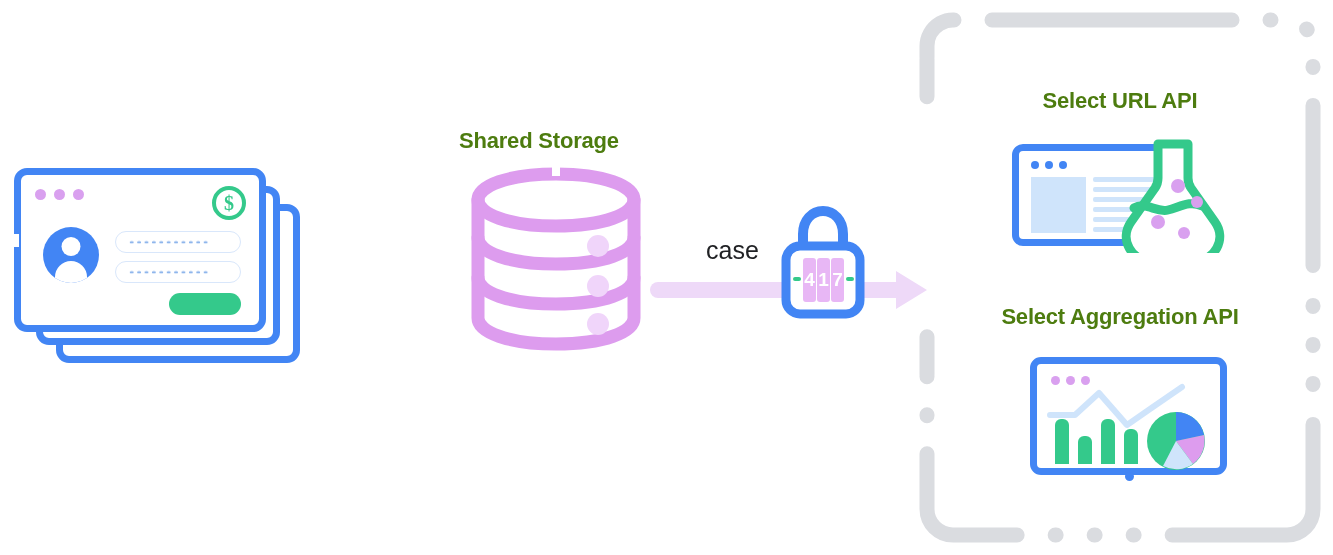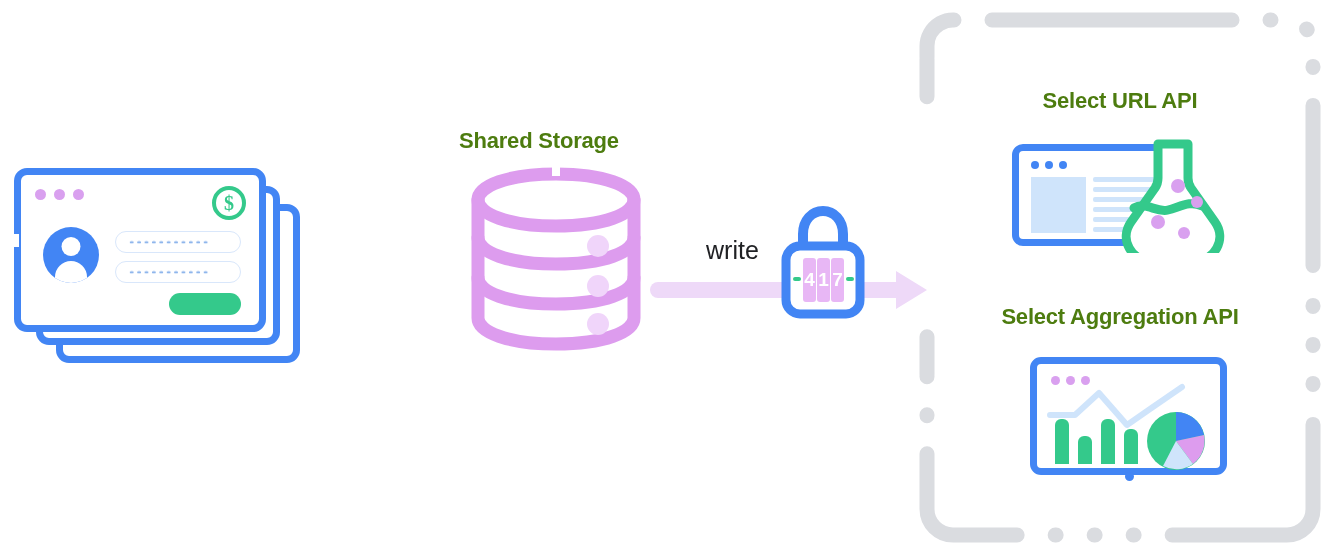--- a/index.html
+++ b/index.html
@@ -153,21 +153,21 @@
 
       <rect x="84" y="0" width="8" height="10" fill="#ffffff"></rect>
 
       <circle cx="130" cy="80" r="11" fill="#f0d5fa"></circle>
       <circle cx="130" cy="120" r="11" fill="#f0d5fa"></circle>
       <circle cx="130" cy="158" r="11" fill="#f0d5fa"></circle>
     </svg>
   </div>
 
   <div class="abs" id="read-group">
-    <div class="abs arrow-label" style="left:56px;top:14px;">write</div>
+    <div class="abs arrow-label" style="left:56px;top:14px;">case</div>
 
     <svg class="abs" style="left:0px;top:48px;" width="285" height="40" viewBox="0 0 285 40">
       <path d="M8 12 h238 v-11 l31 19 -31 19 v-11 H8 z" fill="#eed9f8"></path>
       <rect x="0" y="12" width="16" height="16" rx="8" fill="#eed9f8"></rect>
     </svg>
 
     <svg class="abs" style="left:128px;top:-24px;" width="90" height="125" viewBox="0 0 90 125">
       <path d="M25 52 V36 C25 22 34 13 45 13 C56 13 65 22 65 36 V52" fill="none" stroke="#4285f4" stroke-width="10" stroke-linecap="round"></path>
       <rect x="8" y="48" width="74" height="68" rx="14" fill="#ffffff" stroke="#4285f4" stroke-width="9"></rect>
       <g>

